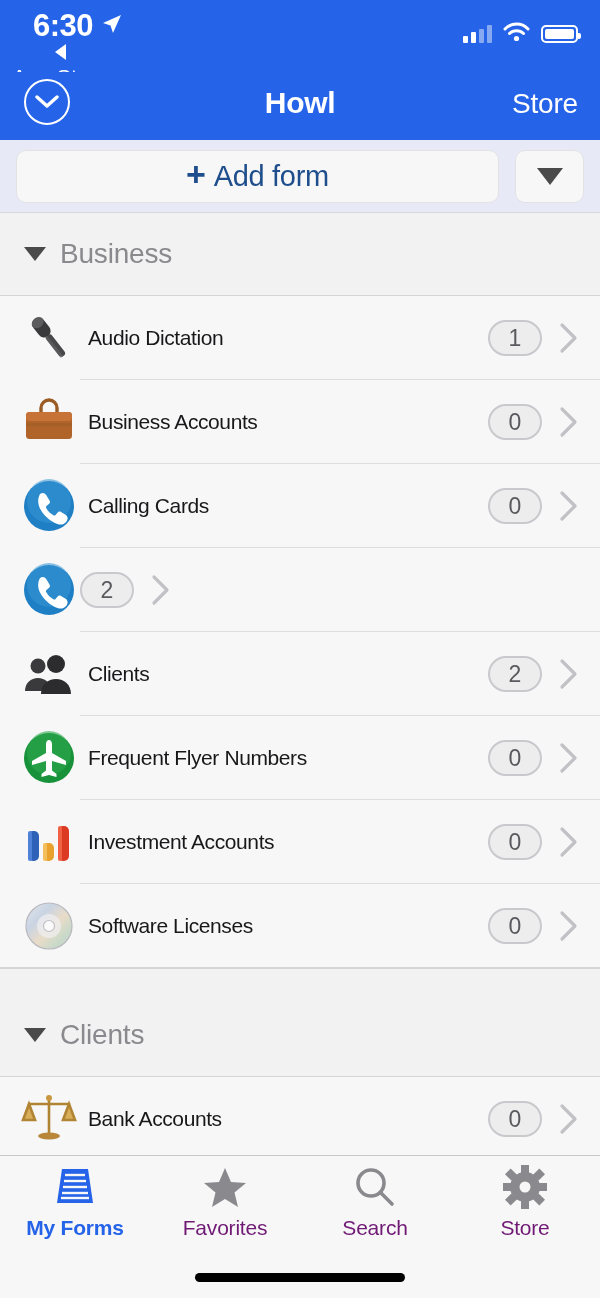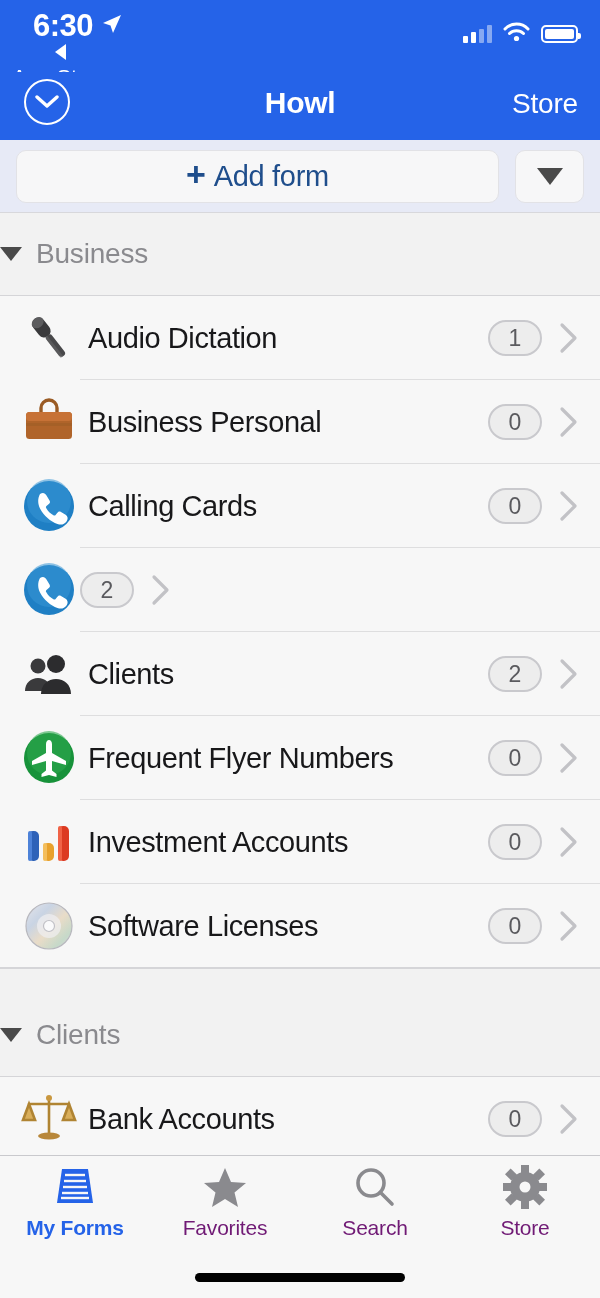--- a/index.html
+++ b/index.html
@@ -92,40 +92,40 @@
     border-top:17px solid #4A4A4A;
   }
 
   
   .scroll{
     position:absolute; top:213px; left:0; right:0; bottom:143px; overflow:hidden;
     background:#F2F2F2;
   }
   .section-head{
     height:83px; background:#F2F2F2; display:flex; align-items:center; gap:14px;
-    border-bottom:1px solid #D5D5D8;
+    padding-left:24px; border-bottom:1px solid #D5D5D8;
   }
   .section-head .tri{
     width:0;height:0;border-left:11px solid transparent;border-right:11px solid transparent;
     border-top:14px solid #4A4A4A;
   }
   .section-head .label{ font-size:28px; color:#8A8A8E; letter-spacing:-0.2px;}
 
   .row{
     height:84px; background:#F7F7F7; display:flex; align-items:center;
     position:relative; padding-left:18px;
   }
   .row::after{
     content:""; position:absolute; left:80px; right:0; bottom:0; height:1px;
     background:#DEDEDF;
   }
   .row.last::after{ left:0; background:#D5D5D8; }
   .row .ico{ width:62px; height:62px; display:flex; align-items:center; justify-content:center; flex:0 0 62px;}
   .row .name{
-    margin-left:8px; font-size:29px; color:#18181A; letter-spacing:-0.4px; flex:1;
+    margin-left:8px; font-size:21px; color:#18181A; letter-spacing:-0.4px; flex:1;
   }
   .badge{
     min-width:54px; height:36px; border:2px solid #C9C9CD; border-radius:18px;
     background:#EDEDED; color:#5A5A5E; font-size:23px;
     display:flex; align-items:center; justify-content:center; padding:0 10px;
     margin-right:14px;
   }
   .chev{
     width:26px; margin-right:18px; display:flex; align-items:center; justify-content:center;
   }
@@ -228,21 +228,21 @@
       </div>
       <div class="row">
         <span class="ico">
           <svg width="58" height="58" viewBox="0 0 58 58">
         <path d="M21 19 V15 a8 8 0 0 1 16 0 V19" stroke="#9A5B24" stroke-width="3.4" fill="none"></path>
         <rect x="6" y="19" width="46" height="27" rx="3.5" fill="#B0642A"></rect>
         <rect x="6" y="19" width="46" height="9" rx="3.5" fill="#C77236"></rect>
         <rect x="6" y="30" width="46" height="3" fill="#9A5B24" opacity=".45"></rect>
       </svg>
         </span>
-        <span class="name">Business Personal</span>
+        <span class="name">Business Accounts</span>
         <span class="badge">0</span>
         <span class="chev">
           <svg width="20" height="32" viewBox="0 0 20 32">
             <path d="M3 3 L16 16 L3 29" stroke="#C2C2C6" stroke-width="3.2" fill="none" stroke-linecap="round" stroke-linejoin="round"></path>
           </svg>
         </span>
       </div>
       <div class="row">
         <span class="ico">
           <svg width="58" height="58" viewBox="0 0 58 58">

